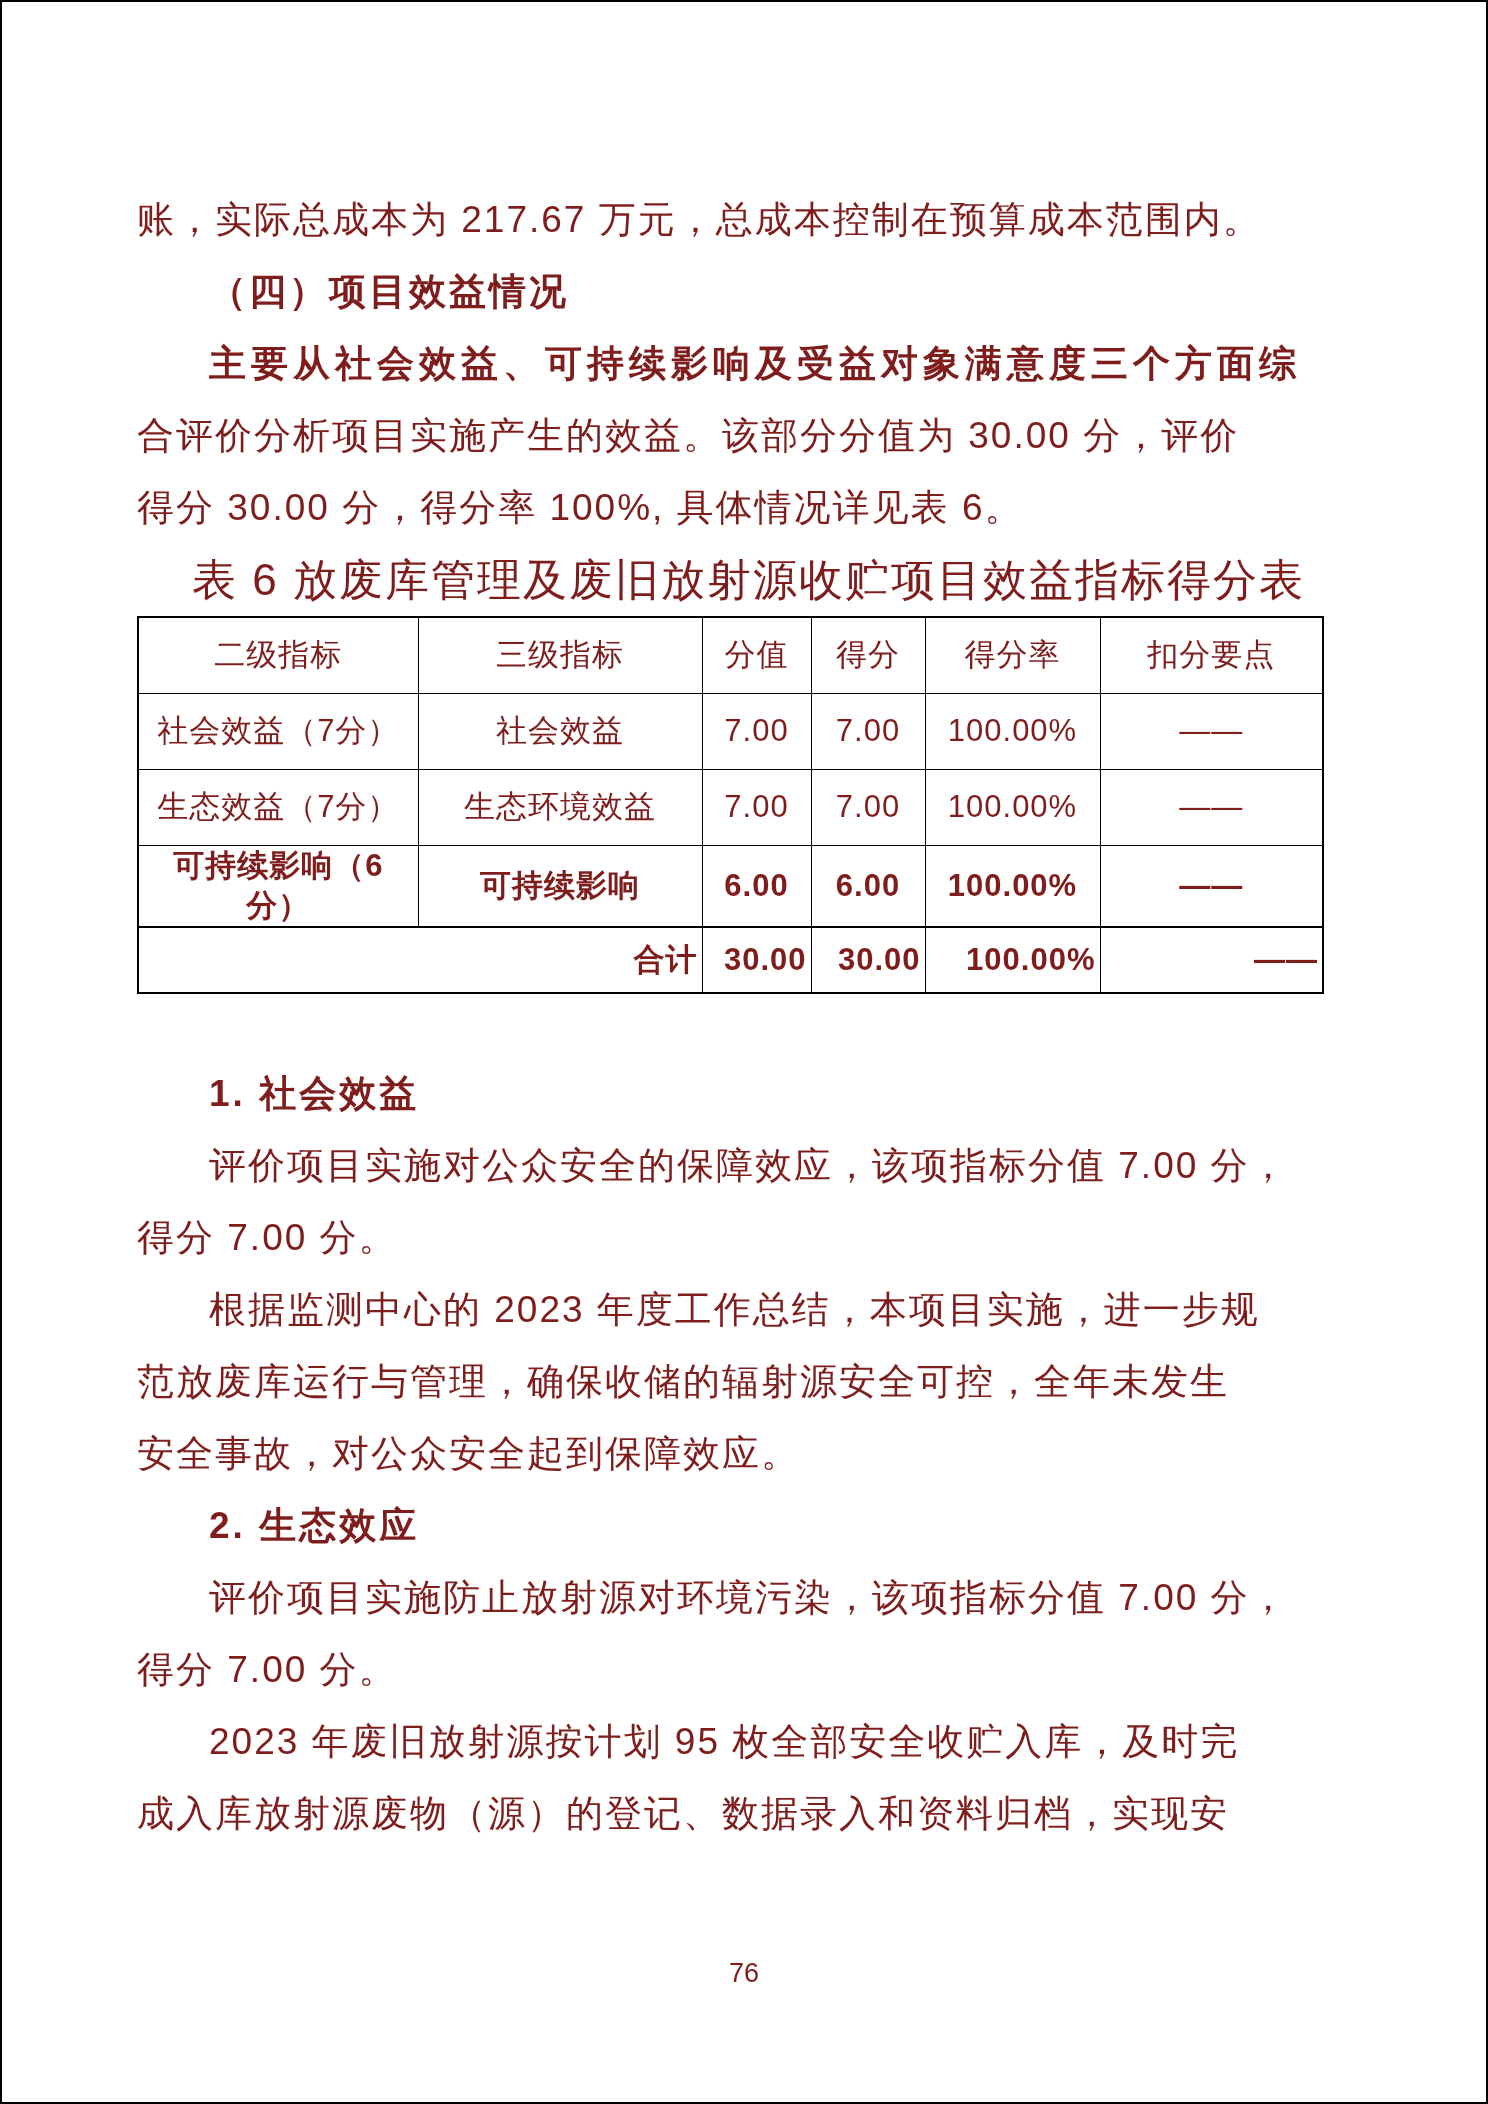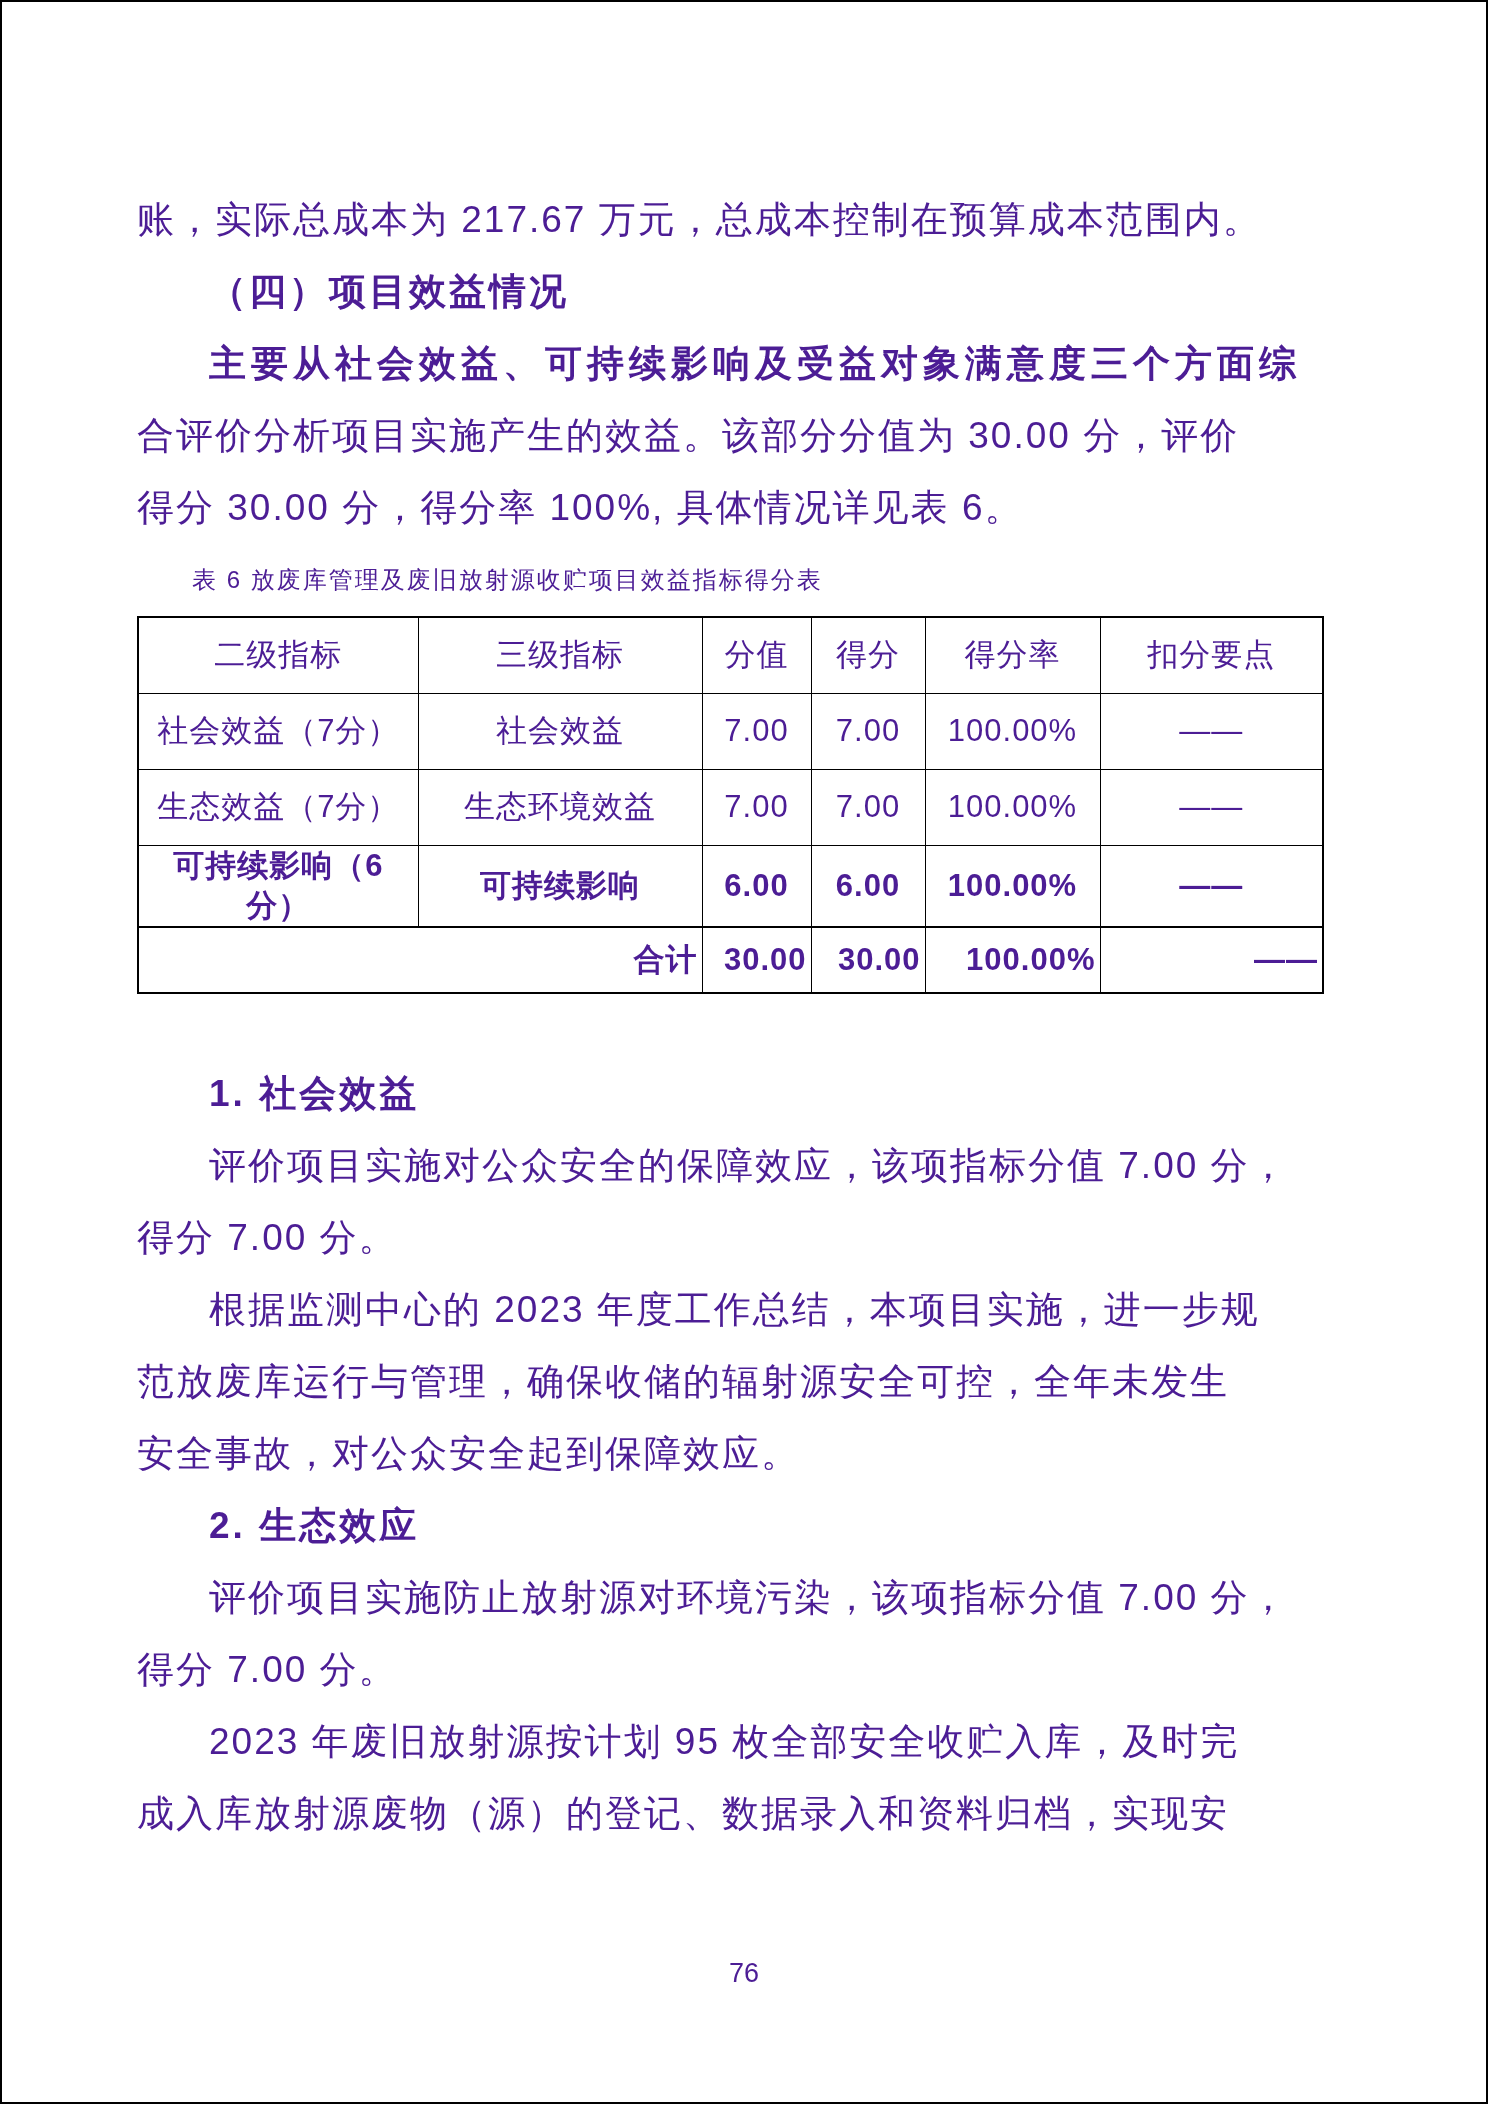--- a/index.html
+++ b/index.html
@@ -3,38 +3,38 @@
 <meta charset="utf-8">
 <style>
   html,body{margin:0;padding:0;background:#888;}
   .page{
     position:relative;
     width:1488px;height:2104px;
     background:#ffffff;
     border:2px solid #000;
     box-sizing:border-box;
     font-family:"Liberation Sans","DejaVu Sans",sans-serif;
-    color:#4c1d95;
+    color:#7f1d1d;
     overflow:hidden;
   }
   .content{
     padding:182px 133px 0 135px;
   }
   .line{
     height:72px;
     display:flex;
     align-items:center;
     font-size:37px;
     letter-spacing:2px;
     white-space:nowrap;
   }
   .indent{padding-left:72px;}
   .intro-bold{font-weight:bold;letter-spacing:5px;}
   .heading{font-weight:bold;letter-spacing:3px;}
-  .caption{padding-left:55px;letter-spacing:2px;font-size:24px;}
+  .caption{padding-left:55px;letter-spacing:2px;font-size:44px;}
   table.score{
     width:1185px;
     border-collapse:collapse;
     border:2px solid #000;
     table-layout:fixed;
   }
   table.score td{
     border:1px solid #000;
     text-align:center;
     vertical-align:middle;

